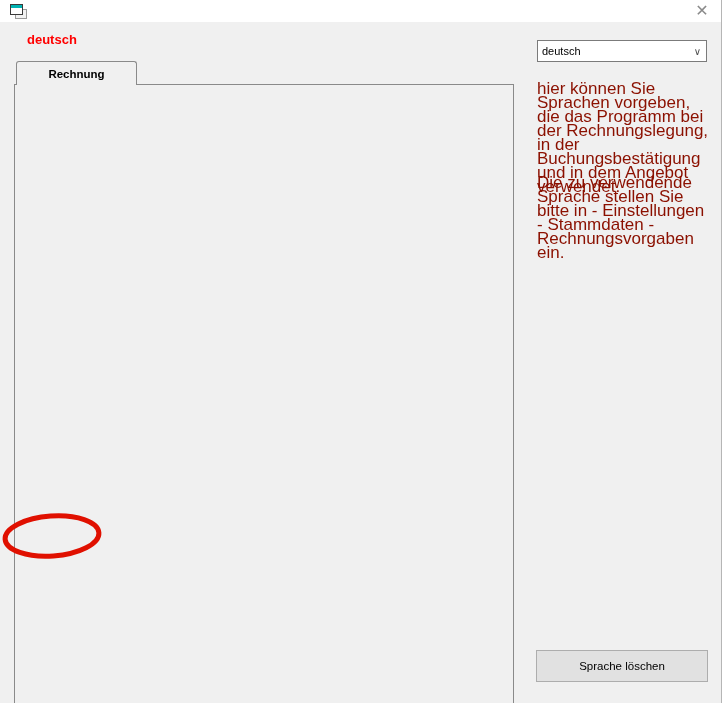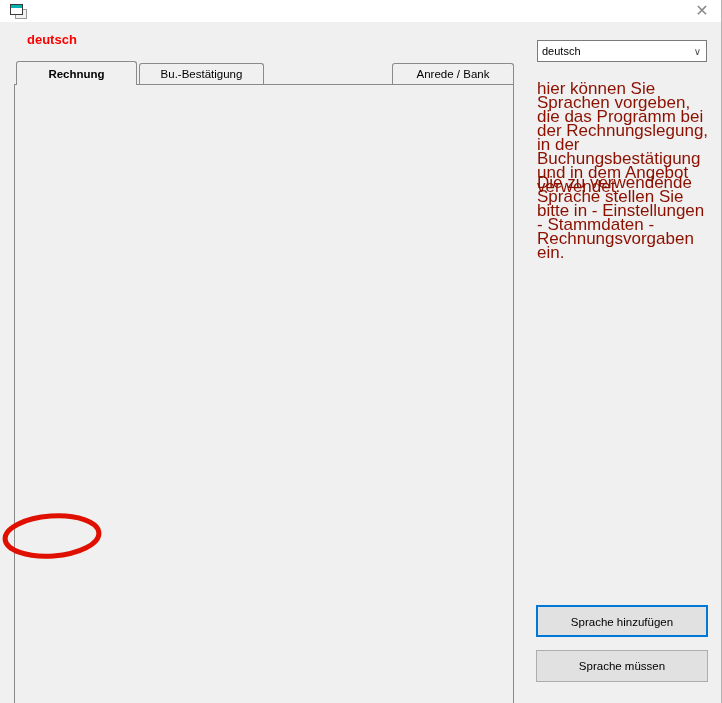--- a/index.html
+++ b/index.html
@@ -60,22 +60,20 @@
   </div>
 
   <div class="lang-title">deutsch</div>
 
   <div class="combo" style="left:537px;top:40px;width:170px;height:22px;">
     <span>deutsch</span>
     <span class="chev">∨</span>
   </div>
 
   <div class="tab active" style="left:16px;width:121px;">Rechnung</div>
-  <div class="tab" style="left:139px;width:125px;">Bu.-Bestätigung</div>
-  <div class="tab" style="left:392px;width:122px;">Anrede / Bank</div>
 
   <div class="panel"></div>
 
   <div class="bl pre" style="position:absolute;left:124px;top:97px;">Rechnungstextvorgabe, drei  Zeilen mit jeweils maximal 50 Zeichen</div>
   <input class="tb" style="left: 122px; top: 112px; width: 372px; height: 18px;" value="Unser Team bedankt sich für Ihren Besuch.">
   <input class="tb" style="left: 122px; top: 129px; width: 372px; height: 18px;" value="Wir berechnen Ihnen folgende Leistungen:">
 
   <div class="cbrow">
     <span class="cb checked">
       <span class="mark">✓</span>
@@ -215,16 +213,15 @@
   <textarea class="tb" style="left: 17px; top: 681px; width: 429px; height: 30px; resize: none;"></textarea>
   <span class="scroll-up" style="left:427px;top:686px;">∧</span>
   <div class="combo" style="left:468px;top:681px;width:42px;height:30px;">
     <span></span>
     <span class="chev">∨</span>
   </div>
 
   <div class="help" style="top:82px;">hier können Sie Sprachen vorgeben, die das Programm bei der Rechnungslegung, in der Buchungsbestätigung und in  dem Angebot verwendet.</div>
   <div class="help" style="top:176px;">Die zu verwendende Sprache stellen Sie bitte in - Einstellungen - Stammdaten - Rechnungsvorgaben  ein.</div>
 
-  <div class="btn focused" style="top:605px;">Sprache hinzufügen</div>
-  <div class="btn normal" style="top:650px;">Sprache müssen</div>
+  <div class="btn normal" style="top:650px;">Sprache löschen</div>
 
 </div>
 
 </body></html>

